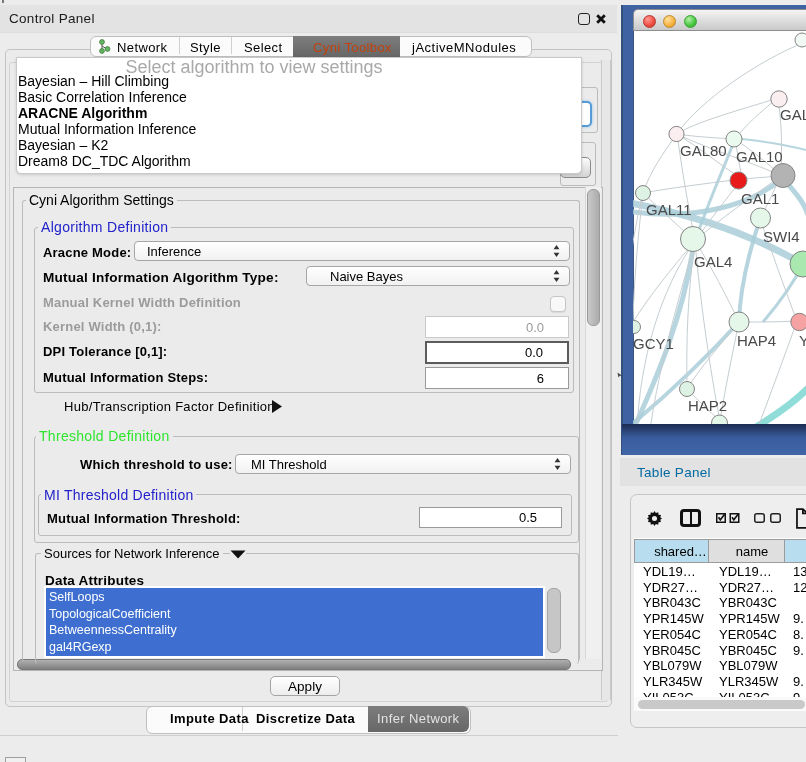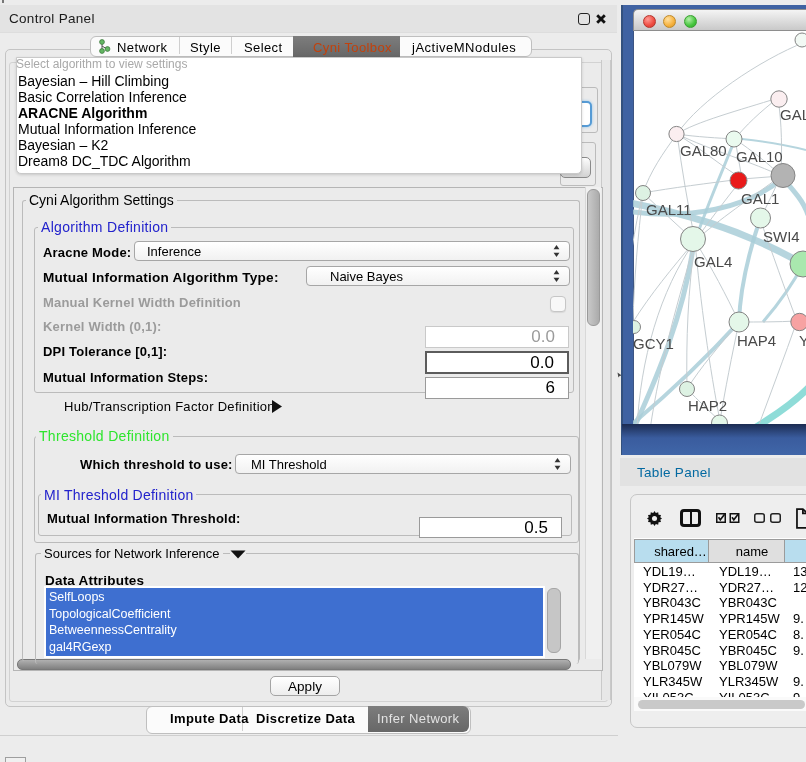--- a/index.html
+++ b/index.html
@@ -8,22 +8,22 @@
   .abs{position:absolute;}
   .lbl{font-size:13px;color:#000;white-space:nowrap;}
   .blbl{font-size:13px;font-weight:bold;color:#000;white-space:nowrap;letter-spacing:0.2px;}
   .glbl{font-size:13px;font-weight:bold;color:#9b9b9b;white-space:nowrap;letter-spacing:0.2px;}
   .grp{position:absolute;border:1px solid #bbb;border-radius:3px;}
   .grpt{position:absolute;background:#ebebeb;padding:0 3px;font-size:13px;white-space:nowrap;}
   .combo{position:absolute;border:1px solid #a6a6a6;border-radius:4px;
     background:linear-gradient(#ffffff,#f1f1f1);box-sizing:border-box;}
   .combo .ct{position:absolute;left:11px;top:50%;transform:translateY(-50%);font-size:13px;color:#000;white-space:nowrap;}
   .carr{position:absolute;right:9px;top:50%;transform:translateY(-50%);width:7px;height:12px;}
-  .fld{position:absolute;background:#fff;box-sizing:border-box;font-size:17px;
-    display:flex;align-items:center;justify-content:flex-end;padding-right:13px;margin-top:10px;}
+  .fld{position:absolute;background:#fff;box-sizing:border-box;font-size:13px;
+    display:flex;align-items:center;justify-content:flex-end;padding-right:24px;}
 </style>
 </head>
 <body>
 <div id="page">
 
   <div class="abs" style="left:0;top:0;width:618px;height:736px;background:#ececec;"></div>
   <div class="abs" style="left:2px;top:0;width:2px;height:3px;background:#777;"></div>
 
   <div class="abs" style="left:0;top:5px;width:617px;height:27px;background:#e3e3e3;border-bottom:1px solid #ddd;"></div>
   <div class="abs" style="left:9px;top:11px;font-size:13.5px;letter-spacing:0.3px;color:#1a1a1a;">Control Panel</div>
@@ -145,21 +145,21 @@
 
   <div class="abs" style="left:146px;top:706px;width:323px;height:26px;background:#fbfbfb;border:1px solid #bfbfbf;border-radius:6px;"></div>
   <div class="abs" style="left:242px;top:707px;width:1px;height:24px;background:#cfcfcf;"></div>
   <div class="abs" style="left:368px;top:706px;width:101px;height:26px;background:linear-gradient(#7d7d7d,#676767);border-radius:0 6px 6px 0;"></div>
   <div class="abs blbl" style="left:170px;top:711px;letter-spacing:0.4px;">Impute Data</div>
   <div class="abs blbl" style="left:256px;top:711px;letter-spacing:0.4px;">Discretize Data</div>
   <div class="abs" style="left:377px;top:711px;font-size:13px;letter-spacing:0.4px;color:#e3e3e3;">Infer Network</div>
   <div class="abs" style="left:0;top:735px;width:618px;height:1px;background:#cfcfcf;"></div>
 
   <div class="abs" style="left:16px;top:57px;width:564px;height:115px;background:#fff;border:1px solid #c9c9c9;border-radius:0 0 5px 5px;box-shadow:0 1px 3px rgba(0,0,0,0.15);"></div>
-  <div class="abs" style="left:16px;top:57px;width:476px;height:16px;font-size:12px;color:#a9a9a9;">Select algorithm to view settings</div>
+  <div class="abs" style="left:16px;top:57px;width:476px;height:16px;text-align:center;font-size:18px;color:#a9a9a9;">Select algorithm to view settings</div>
   <div class="abs" style="left:18px;top:73px;font-size:14px;line-height:16px;color:#000;">
     Bayesian – Hill Climbing<br>
     Basic Correlation Inference<br>
     <b>ARACNE Algorithm</b><br>
     Mutual Information Inference<br>
     Bayesian – K2<br>
     Dream8 DC_TDC Algorithm
   </div>
 
   <div class="abs" style="left:5px;top:757px;width:19px;height:10px;background:#f0f0f0;border:1px solid #9e9e9e;"></div>

